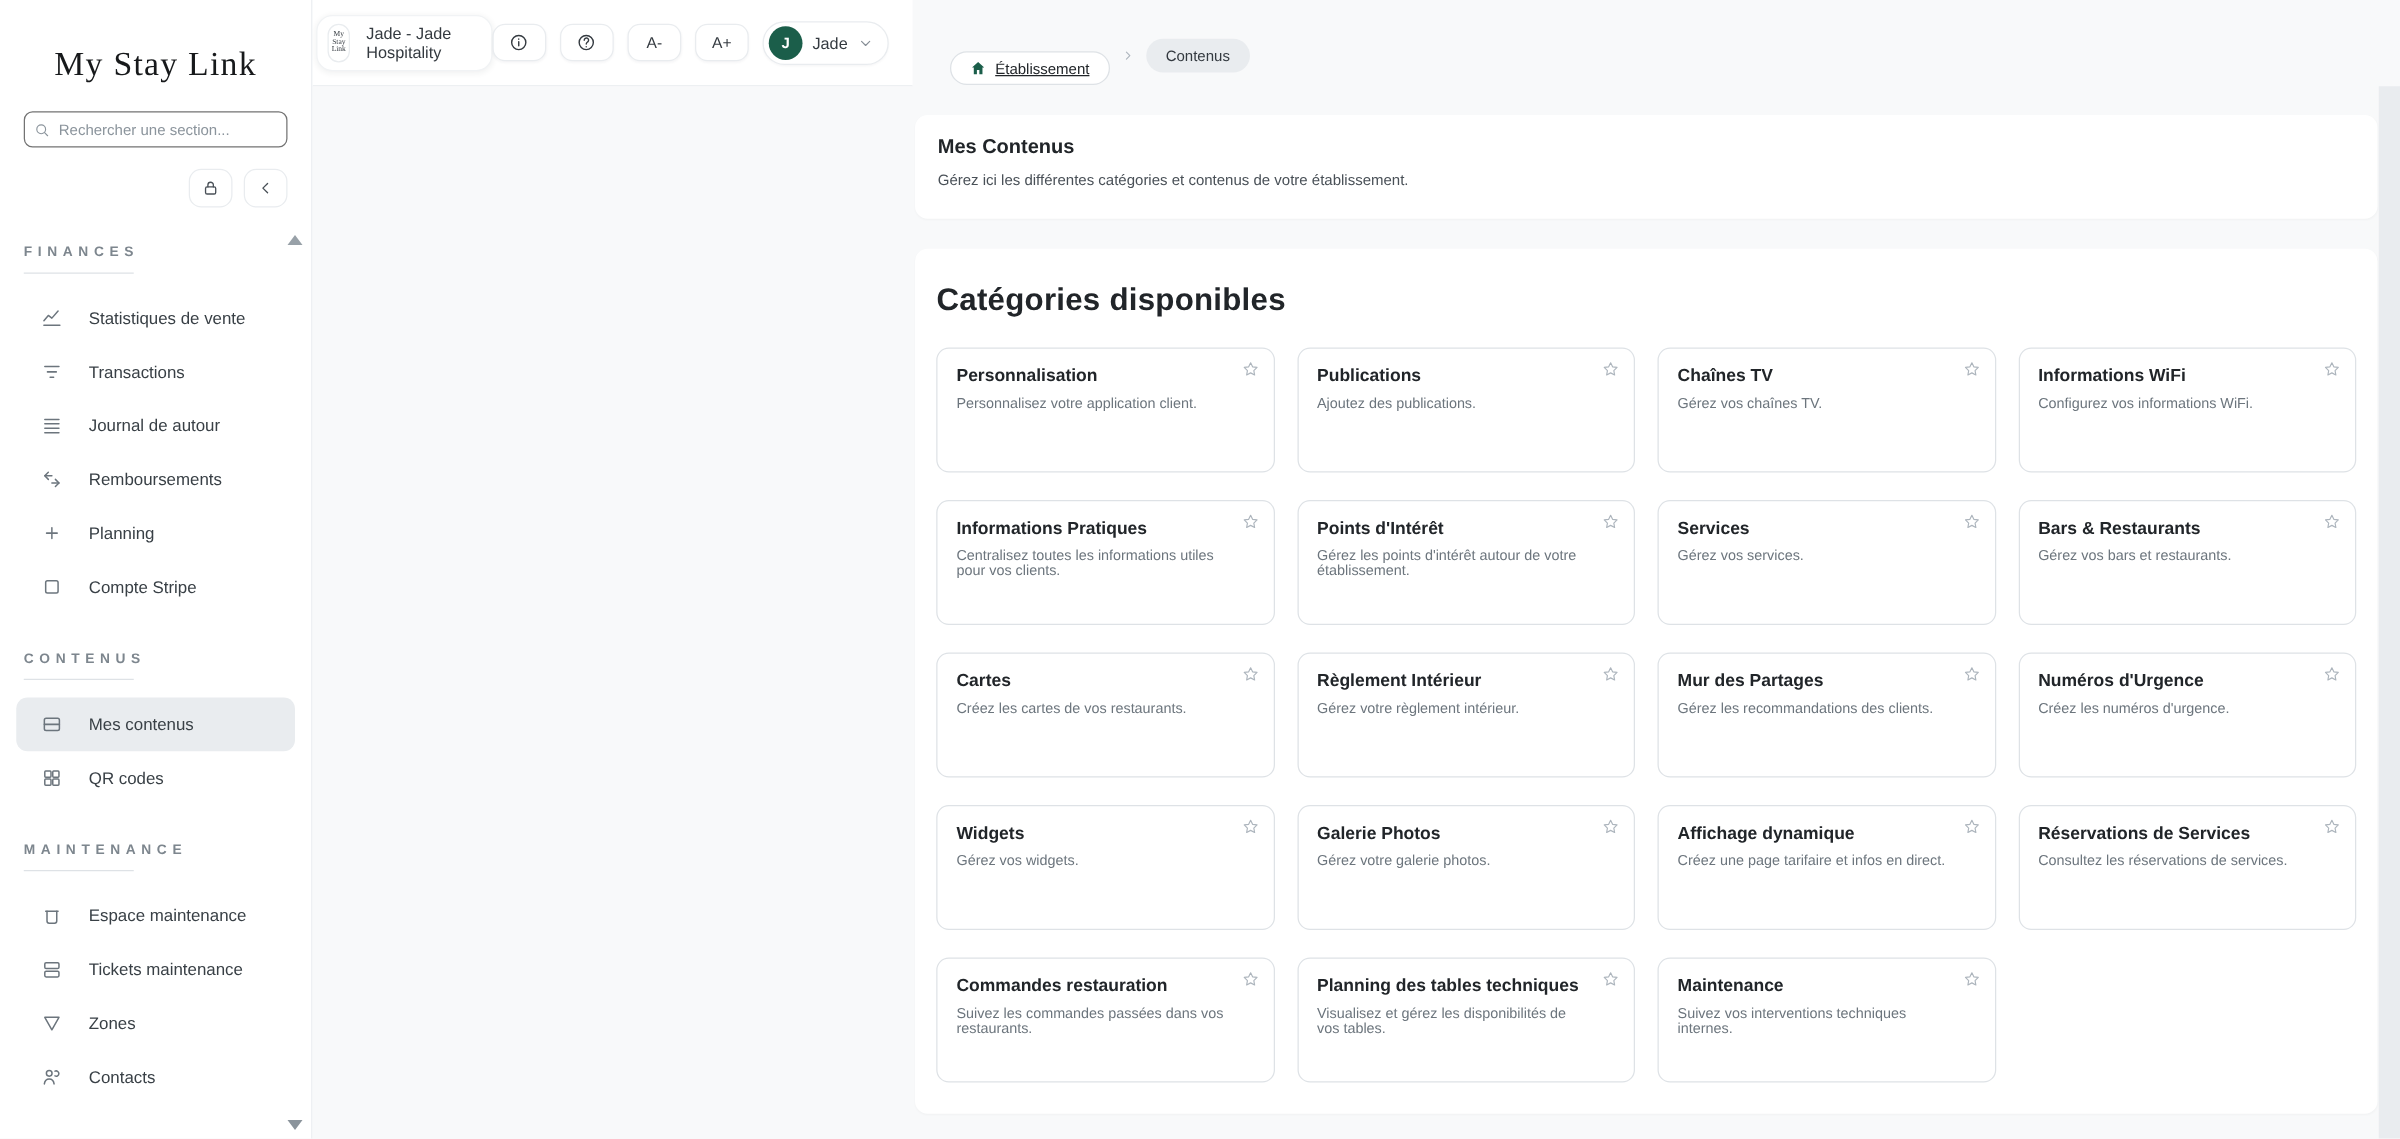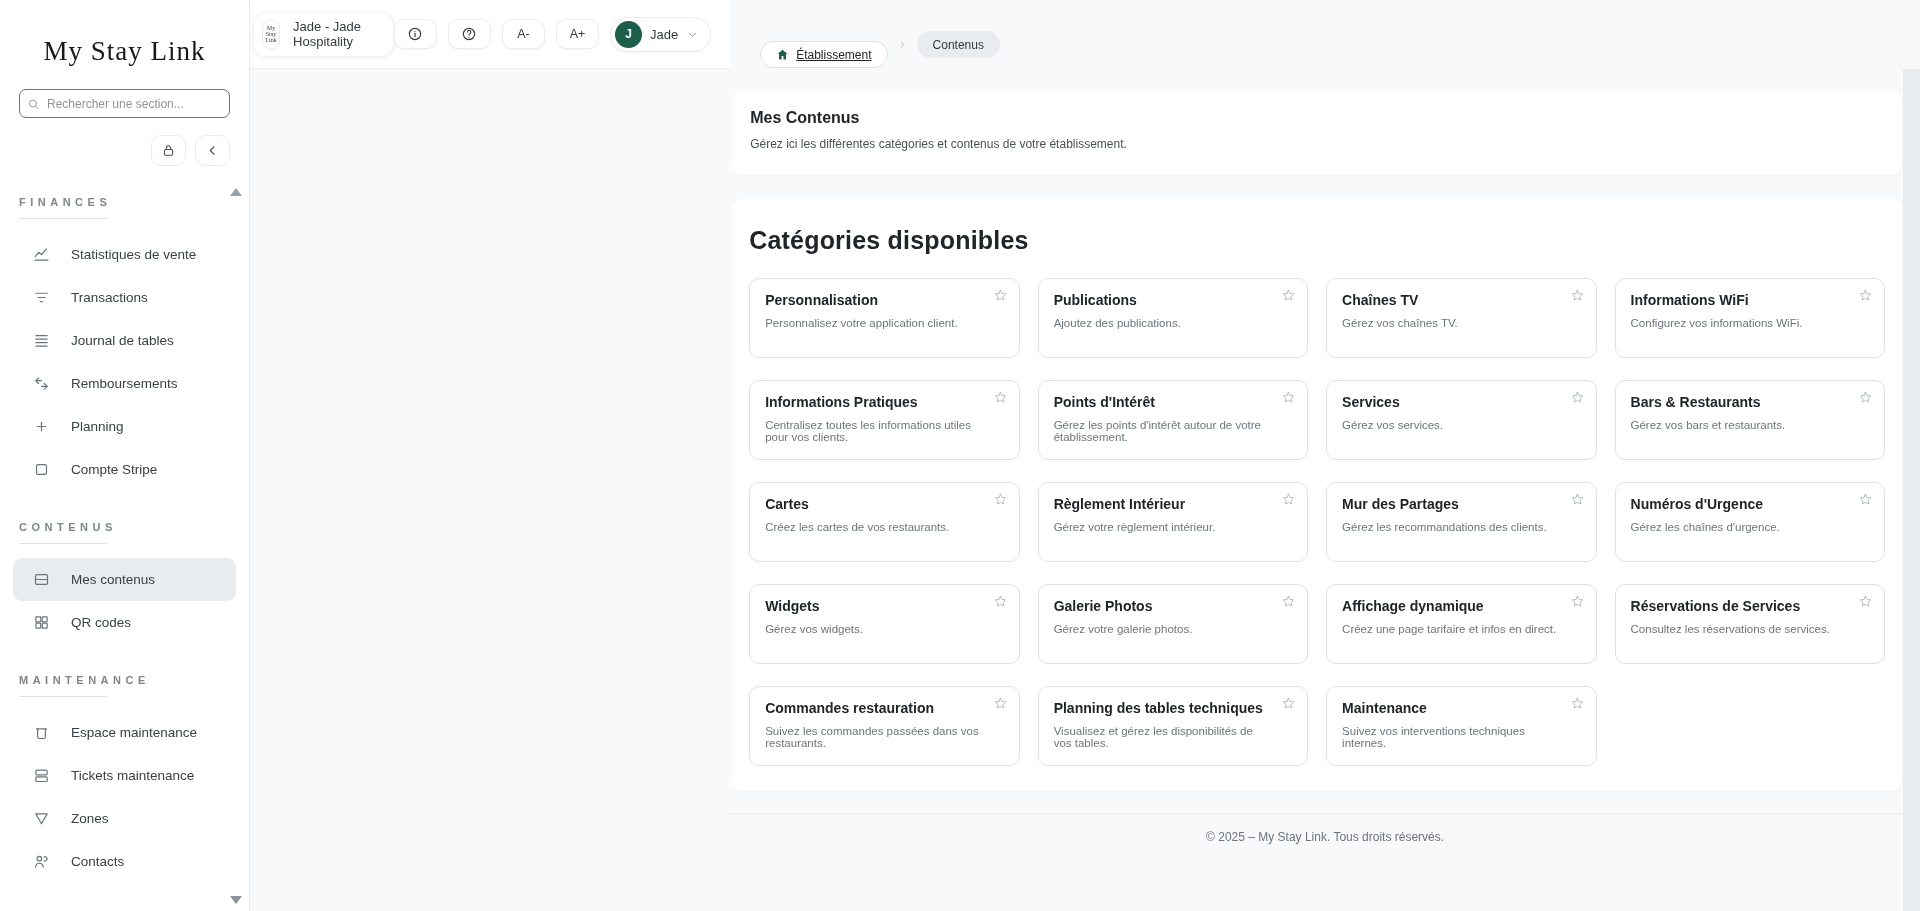--- a/index.html
+++ b/index.html
@@ -47,21 +47,21 @@
   .crumb-sep{color:#adb5bd;display:flex;}
   .crumb-current{height:27px;display:flex;align-items:center;padding:0 16px;background:#e9ecef;border-radius:14px;font-size:12px;color:#343a40;}
 
   .intro-card{background:#fff;border-radius:10px;margin-top:24px;padding:17px 20px 24px 18px;box-shadow:0 1px 2px rgba(33,37,41,.03);}
   .intro-title{font-size:16px;font-weight:700;color:#212529;}
   .intro-desc{font-size:12px;color:#495057;margin-top:10px;}
 
   .big-card{background:#fff;border-radius:10px;margin-top:24px;padding:27px 17px 25px;box-shadow:0 1px 2px rgba(33,37,41,.03);}
   .big-title{font-size:25px;font-weight:600;color:#212529;letter-spacing:.2px;}
   .cards-grid{display:grid;grid-template-columns:repeat(4,1fr);gap:22px 18px;margin-top:23px;}
-  .cat-card{position:relative;background:#fff;border:1px solid #dee2e6;border-radius:10px;padding:13px 36px 13px 15px;height:80px;cursor:pointer;}
+  .cat-card{position:relative;background:#fff;border:1px solid #dee2e6;border-radius:10px;padding:13px 36px 13px 15px;height:100px;cursor:pointer;}
   .cat-title{font-size:14px;font-weight:700;color:#212529;}
   .cat-desc{font-size:11.5px;color:#6c757d;margin-top:9px;}
   .cat-star{position:absolute;top:9px;right:11px;color:#adb5bd;display:flex;cursor:pointer;}
 
   .footer{margin:22px -18px 0 -2px;border-top:1px solid #e9ecef;padding:16px 0 20px;text-align:center;font-size:12px;color:#6c757d;}
   .v-scrollbar{position:absolute;top:69px;right:0;bottom:0;width:17px;background:#e9ecef;cursor:pointer;}
 </style>
 </head>
 <body>
 
@@ -119,21 +119,21 @@
         </div>
         <div class="nav-item">
           <span class="nav-ic">
             <svg width="17" height="17" viewBox="0 0 24 24" fill="none" stroke="currentColor" stroke-width="1.7" stroke-linecap="round" stroke-linejoin="round">
               <path d="M4 5h16"></path>
               <path d="M4 10h16"></path>
               <path d="M4 15h16"></path>
               <path d="M4 20h16"></path>
             </svg>
           </span>
-          <span>Journal de tables</span>
+          <span>Journal de autour</span>
         </div>
         <div class="nav-item">
           <span class="nav-ic">
             <svg width="17" height="17" viewBox="0 0 24 24" fill="none" stroke="currentColor" stroke-width="1.7" stroke-linecap="round" stroke-linejoin="round">
               <path d="M8 4L4 8l4 4"></path>
               <path d="M4 8h8"></path>
               <path d="M16 20l4-4-4-4"></path>
               <path d="M20 16h-8"></path>
             </svg>
           </span>
@@ -384,21 +384,21 @@
               <div class="cat-title">Mur des Partages</div>
               <div class="cat-desc">Gérez les recommandations des clients.</div>
             </div>
             <div class="cat-card">
               <span class="cat-star">
                 <svg width="15" height="15" viewBox="0 0 24 24" fill="none" stroke="currentColor" stroke-width="1.5" stroke-linecap="round" stroke-linejoin="round">
                   <path d="M12 3.6l2.5 5.1 5.7.8-4.1 4 1 5.7-5.1-2.7-5.1 2.7 1-5.7-4.1-4 5.7-.8z"></path>
                 </svg>
               </span>
               <div class="cat-title">Numéros d'Urgence</div>
-              <div class="cat-desc">Gérez les chaînes d'urgence.</div>
+              <div class="cat-desc">Créez les numéros d'urgence.</div>
             </div>
             <div class="cat-card">
               <span class="cat-star">
                 <svg width="15" height="15" viewBox="0 0 24 24" fill="none" stroke="currentColor" stroke-width="1.5" stroke-linecap="round" stroke-linejoin="round">
                   <path d="M12 3.6l2.5 5.1 5.7.8-4.1 4 1 5.7-5.1-2.7-5.1 2.7 1-5.7-4.1-4 5.7-.8z"></path>
                 </svg>
               </span>
               <div class="cat-title">Widgets</div>
               <div class="cat-desc">Gérez vos widgets.</div>
             </div>

